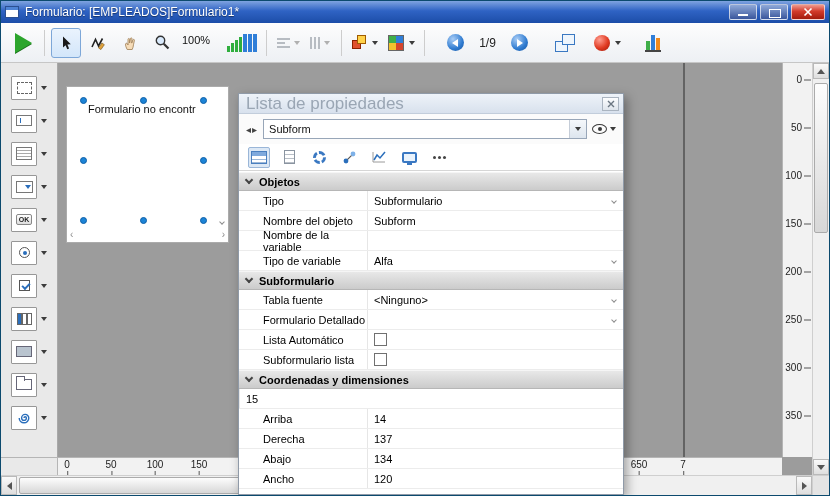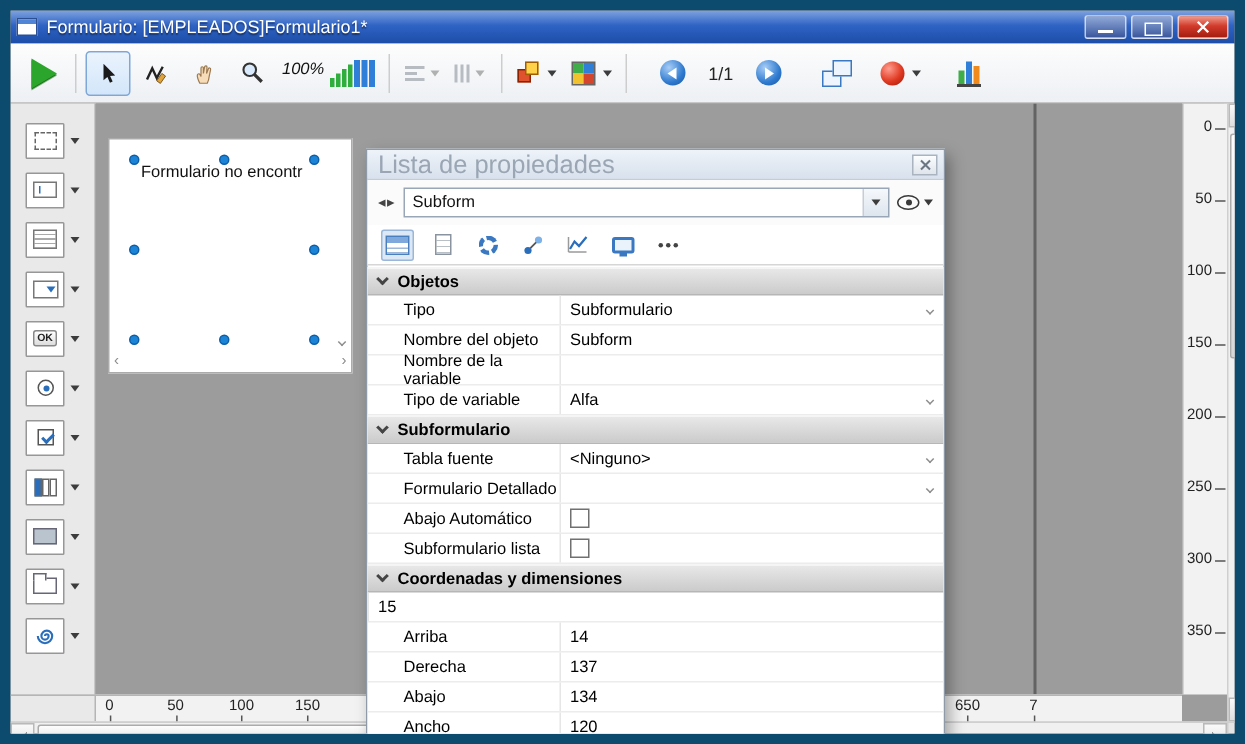--- a/index.html
+++ b/index.html
@@ -1,38 +1,38 @@
 <!DOCTYPE html>
 <html><head>
 <meta charset="utf-8">
 <style>
   *{margin:0;padding:0;box-sizing:border-box;}
   body{background:#6f6f6f;font-family:"Liberation Sans",sans-serif;}
-  .win{position:relative;width:830px;height:496px;border:7px solid #0c4a6e;background:#9c9c9c;overflow:hidden;}
+  .win{position:relative;width:830px;height:496px;border:1px solid #0c4a6e;background:#9c9c9c;overflow:hidden;}
   
   .titlebar{position:absolute;top:0;left:0;right:0;height:22px;display:flex;align-items:center;padding:0 4px;
     background:linear-gradient(#7fa3e0,#2f63c4 45%,#1c4da8);}
   .appicon{width:14px;height:12px;background:#fff;border:1px solid #2b4f91;position:relative;}
   .appicon::before{content:"";position:absolute;left:0;top:0;right:0;height:3px;background:#4f84d6;}
   .title-text{flex:1;margin-left:6px;color:#fff;font-size:12px;text-shadow:0 1px 1px rgba(0,0,0,.45);white-space:nowrap;overflow:hidden;}
   .winbtn{width:28px;height:16px;margin-left:3px;border:1px solid rgba(255,255,255,.65);border-radius:2px;
     background:linear-gradient(#8fa9d8,#3a569c);position:relative;}
   .winbtn.min::after{content:"";position:absolute;left:8px;bottom:3px;width:10px;height:2px;background:#fff;}
   .winbtn.max::after{content:"";position:absolute;left:8px;top:4px;width:10px;height:7px;border:1.5px solid #fff;}
   .winbtn.close{width:34px;background:linear-gradient(#f0998c,#d23b2b 45%,#a31c0e);}
   .winbtn.close svg{position:absolute;left:50%;top:50%;transform:translate(-50%,-50%);}
   
   .toolbar{position:absolute;top:22px;left:0;right:0;height:40px;display:flex;align-items:center;padding:0 6px;
     background:linear-gradient(#fdfdfd,#edf0f4);border-bottom:1px solid #c6c6c6;}
   .tbtn{height:30px;min-width:30px;display:flex;align-items:center;justify-content:center;border-radius:3px;margin:0 1px;position:relative;}
   .tbtn.sel{border:1px solid #7da7d8;background:linear-gradient(#eaf3fd,#d3e6fa);}
   .sep{width:1px;height:26px;background:#cdcdcd;margin:0 5px;}
   .caret{width:0;height:0;border-left:3.5px solid transparent;border-right:3.5px solid transparent;border-top:4px solid #3c3c3c;display:inline-block;}
   .playtri{width:0;height:0;border-left:17px solid #2ca52c;border-top:10px solid transparent;border-bottom:10px solid transparent;filter:drop-shadow(0 1px 0 #1a6f1a);}
-  .zoomwrap{display:flex;align-items:flex-end;gap:4px;margin:0 4px;font-style:italic;}
+  .zoomwrap{display:flex;align-items:flex-end;gap:17px;margin:0 4px;}
   .zoomlabel{font-size:11px;color:#111;margin-bottom:6px;}
   .zbars{display:flex;align-items:flex-end;gap:1px;}
   .zb{width:3px;background:#2fae3e;}
   .zb.b{background:#2f7ed8;width:4px;}
   .grayicon{display:flex;flex-direction:column;gap:2px;}
   .grayicon i{display:block;height:2px;background:#b7bcc2;}
   .grayicon.v{flex-direction:row;}
   .grayicon.v i{width:2px;height:12px;}
   .sq{position:absolute;width:9px;height:9px;border:1px solid #a05c00;}
   .navcirc{width:17px;height:17px;border-radius:50%;display:flex;align-items:center;justify-content:center;
@@ -220,21 +220,21 @@
           <i style="background:#d4452e"></i>
       </span>
       <span class="caret"></span>
     </span>
     <span class="sep"></span>
     <span class="tbtn" style="margin-left:10px">
       <span class="navcirc">
           <span class="navtri l"></span>
         </span>
     </span>
-    <span class="pageind">1/1</span>
+    <span class="pageind">1/9</span>
     <span class="tbtn">
       <span class="navcirc">
           <span class="navtri r"></span>
         </span>
     </span>
     <span class="tbtn" style="margin-left:14px">
       <span class="pagesicon">
           <i></i>
           <i></i>
         </span>
@@ -487,21 +487,21 @@
           </div>
       </div>
       <div class="prow">
         <div class="plabel">Formulario Detallado</div>
         <div class="pval">
             <span class="pvtext"></span>
             <span class="vee sm"></span>
           </div>
       </div>
       <div class="prow">
-        <div class="plabel">Abajo Automático</div>
+        <div class="plabel">Lista Automático</div>
         <div class="pval" style="justify-content:flex-start">
             <span class="cb"></span>
           </div>
       </div>
       <div class="prow">
         <div class="plabel">Subformulario lista</div>
         <div class="pval" style="justify-content:flex-start">
             <span class="cb"></span>
           </div>
       </div>

